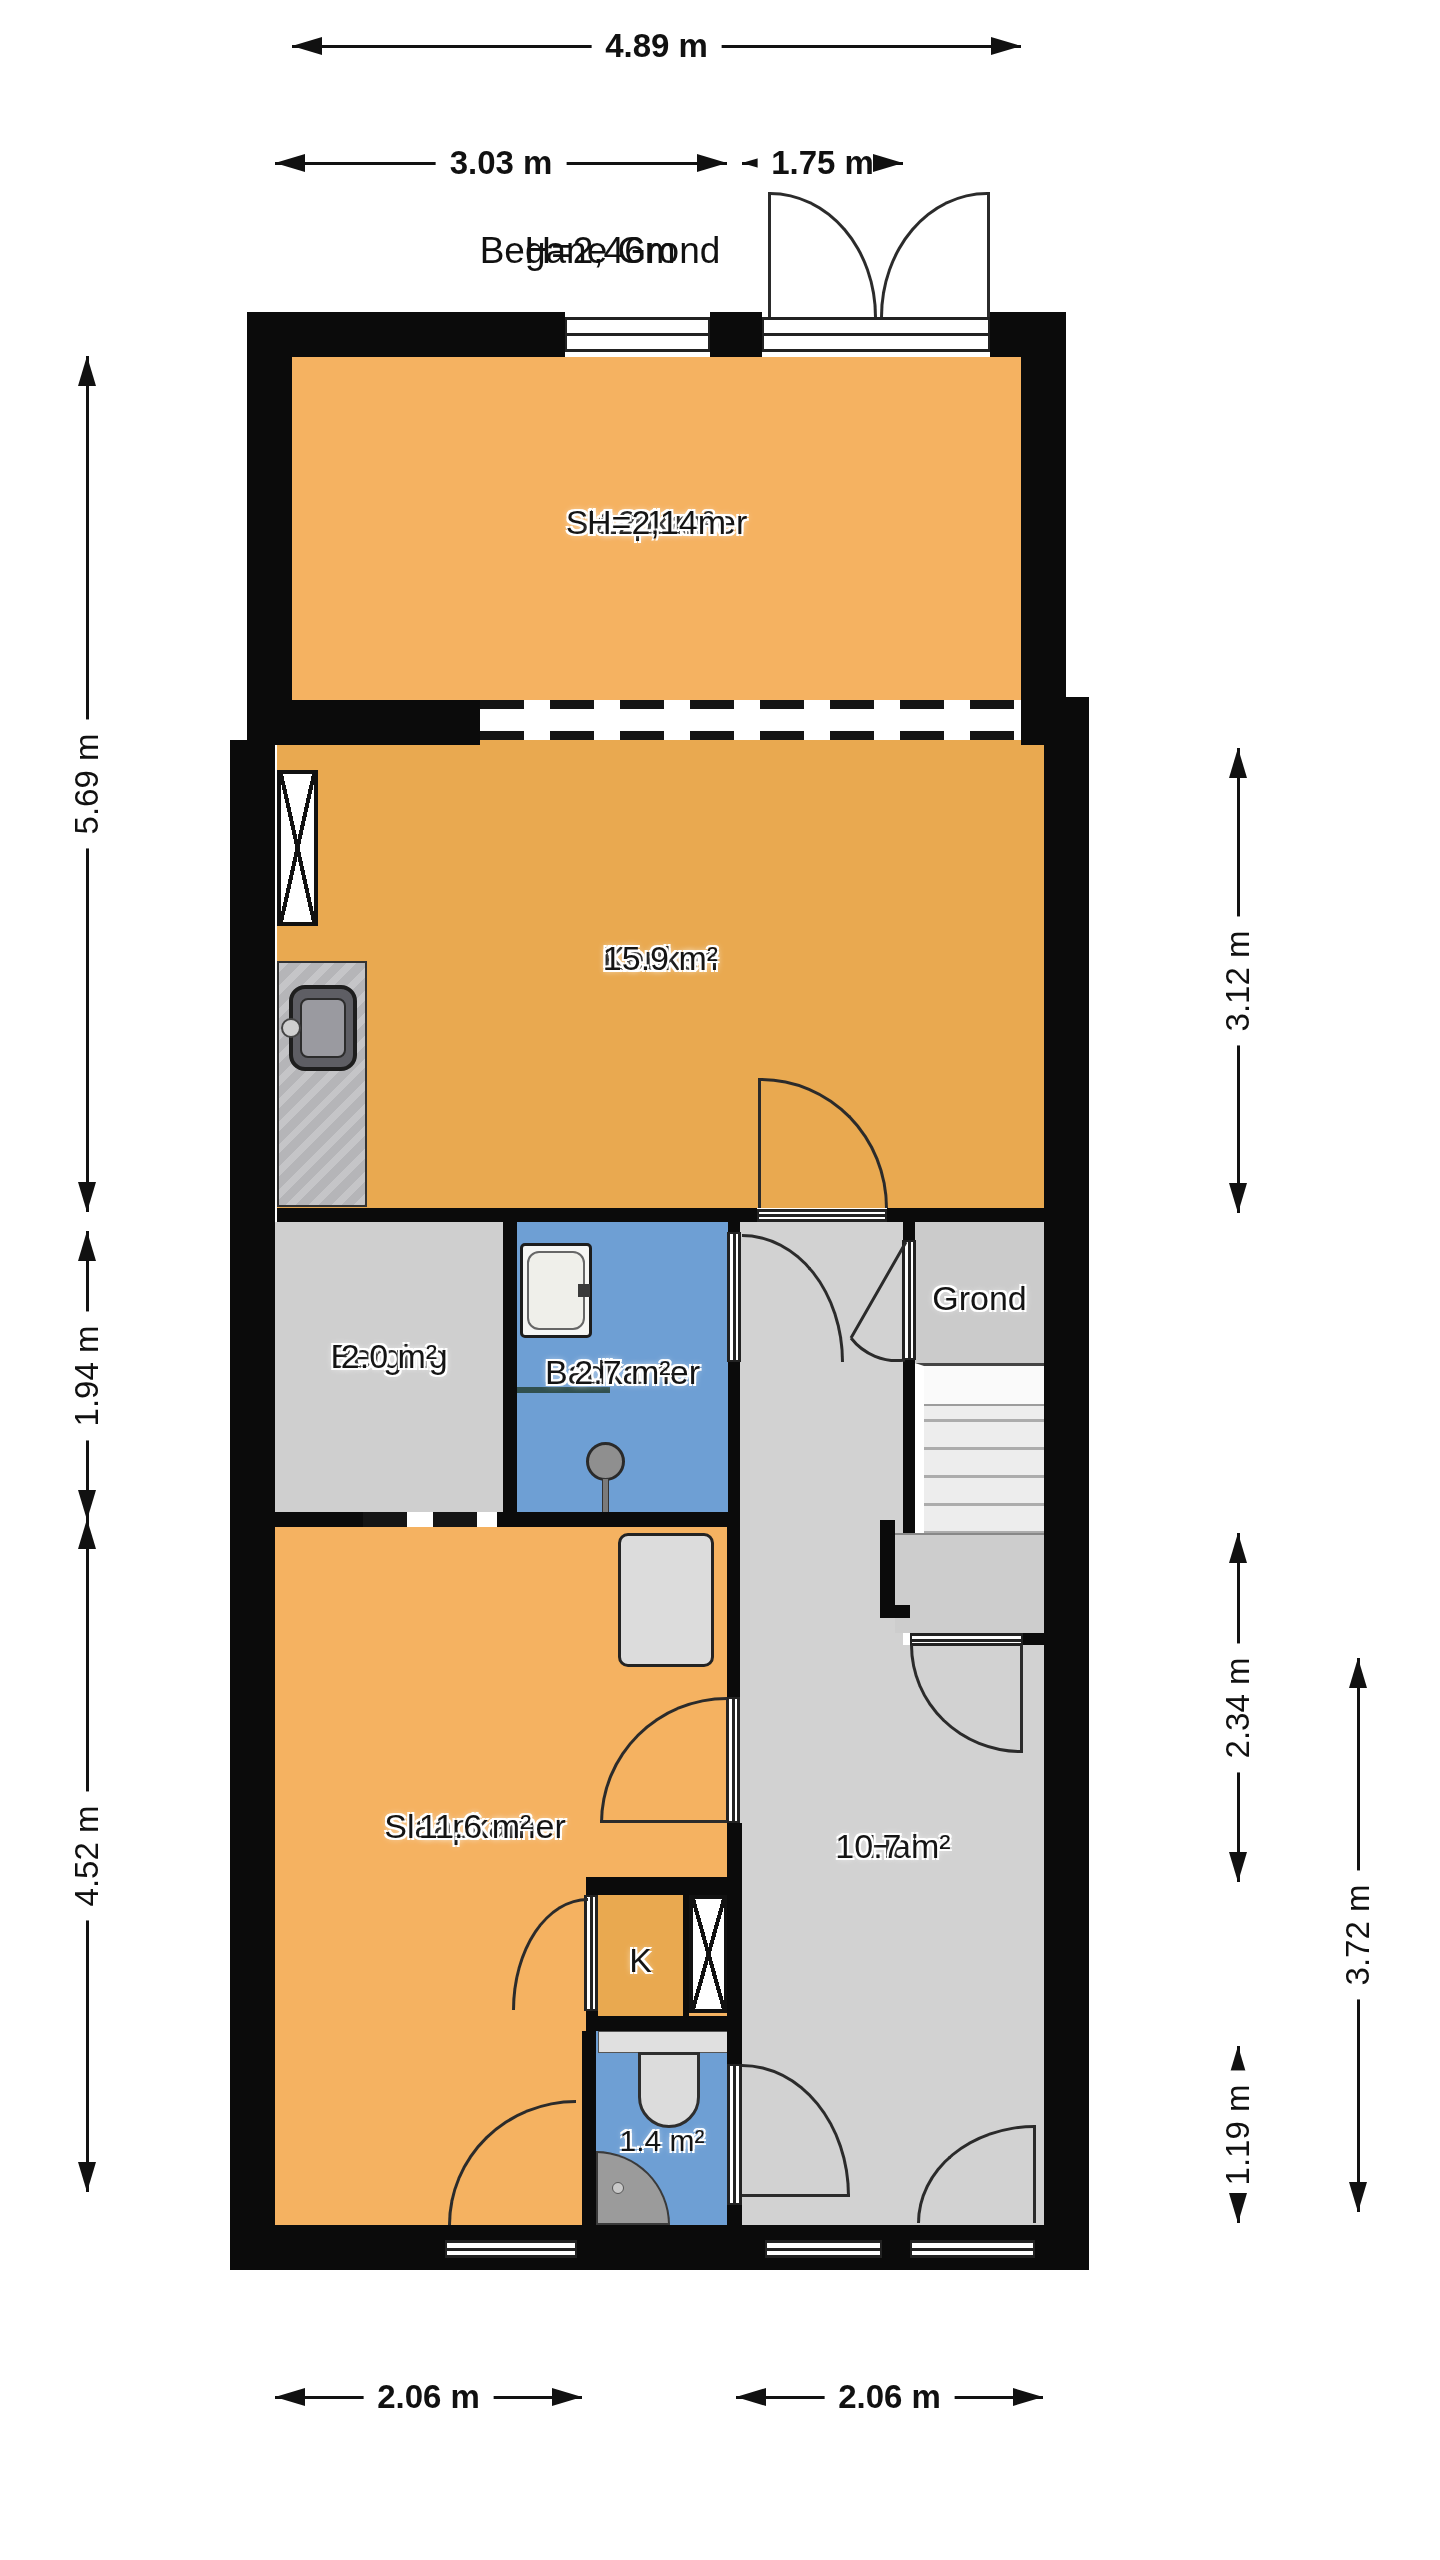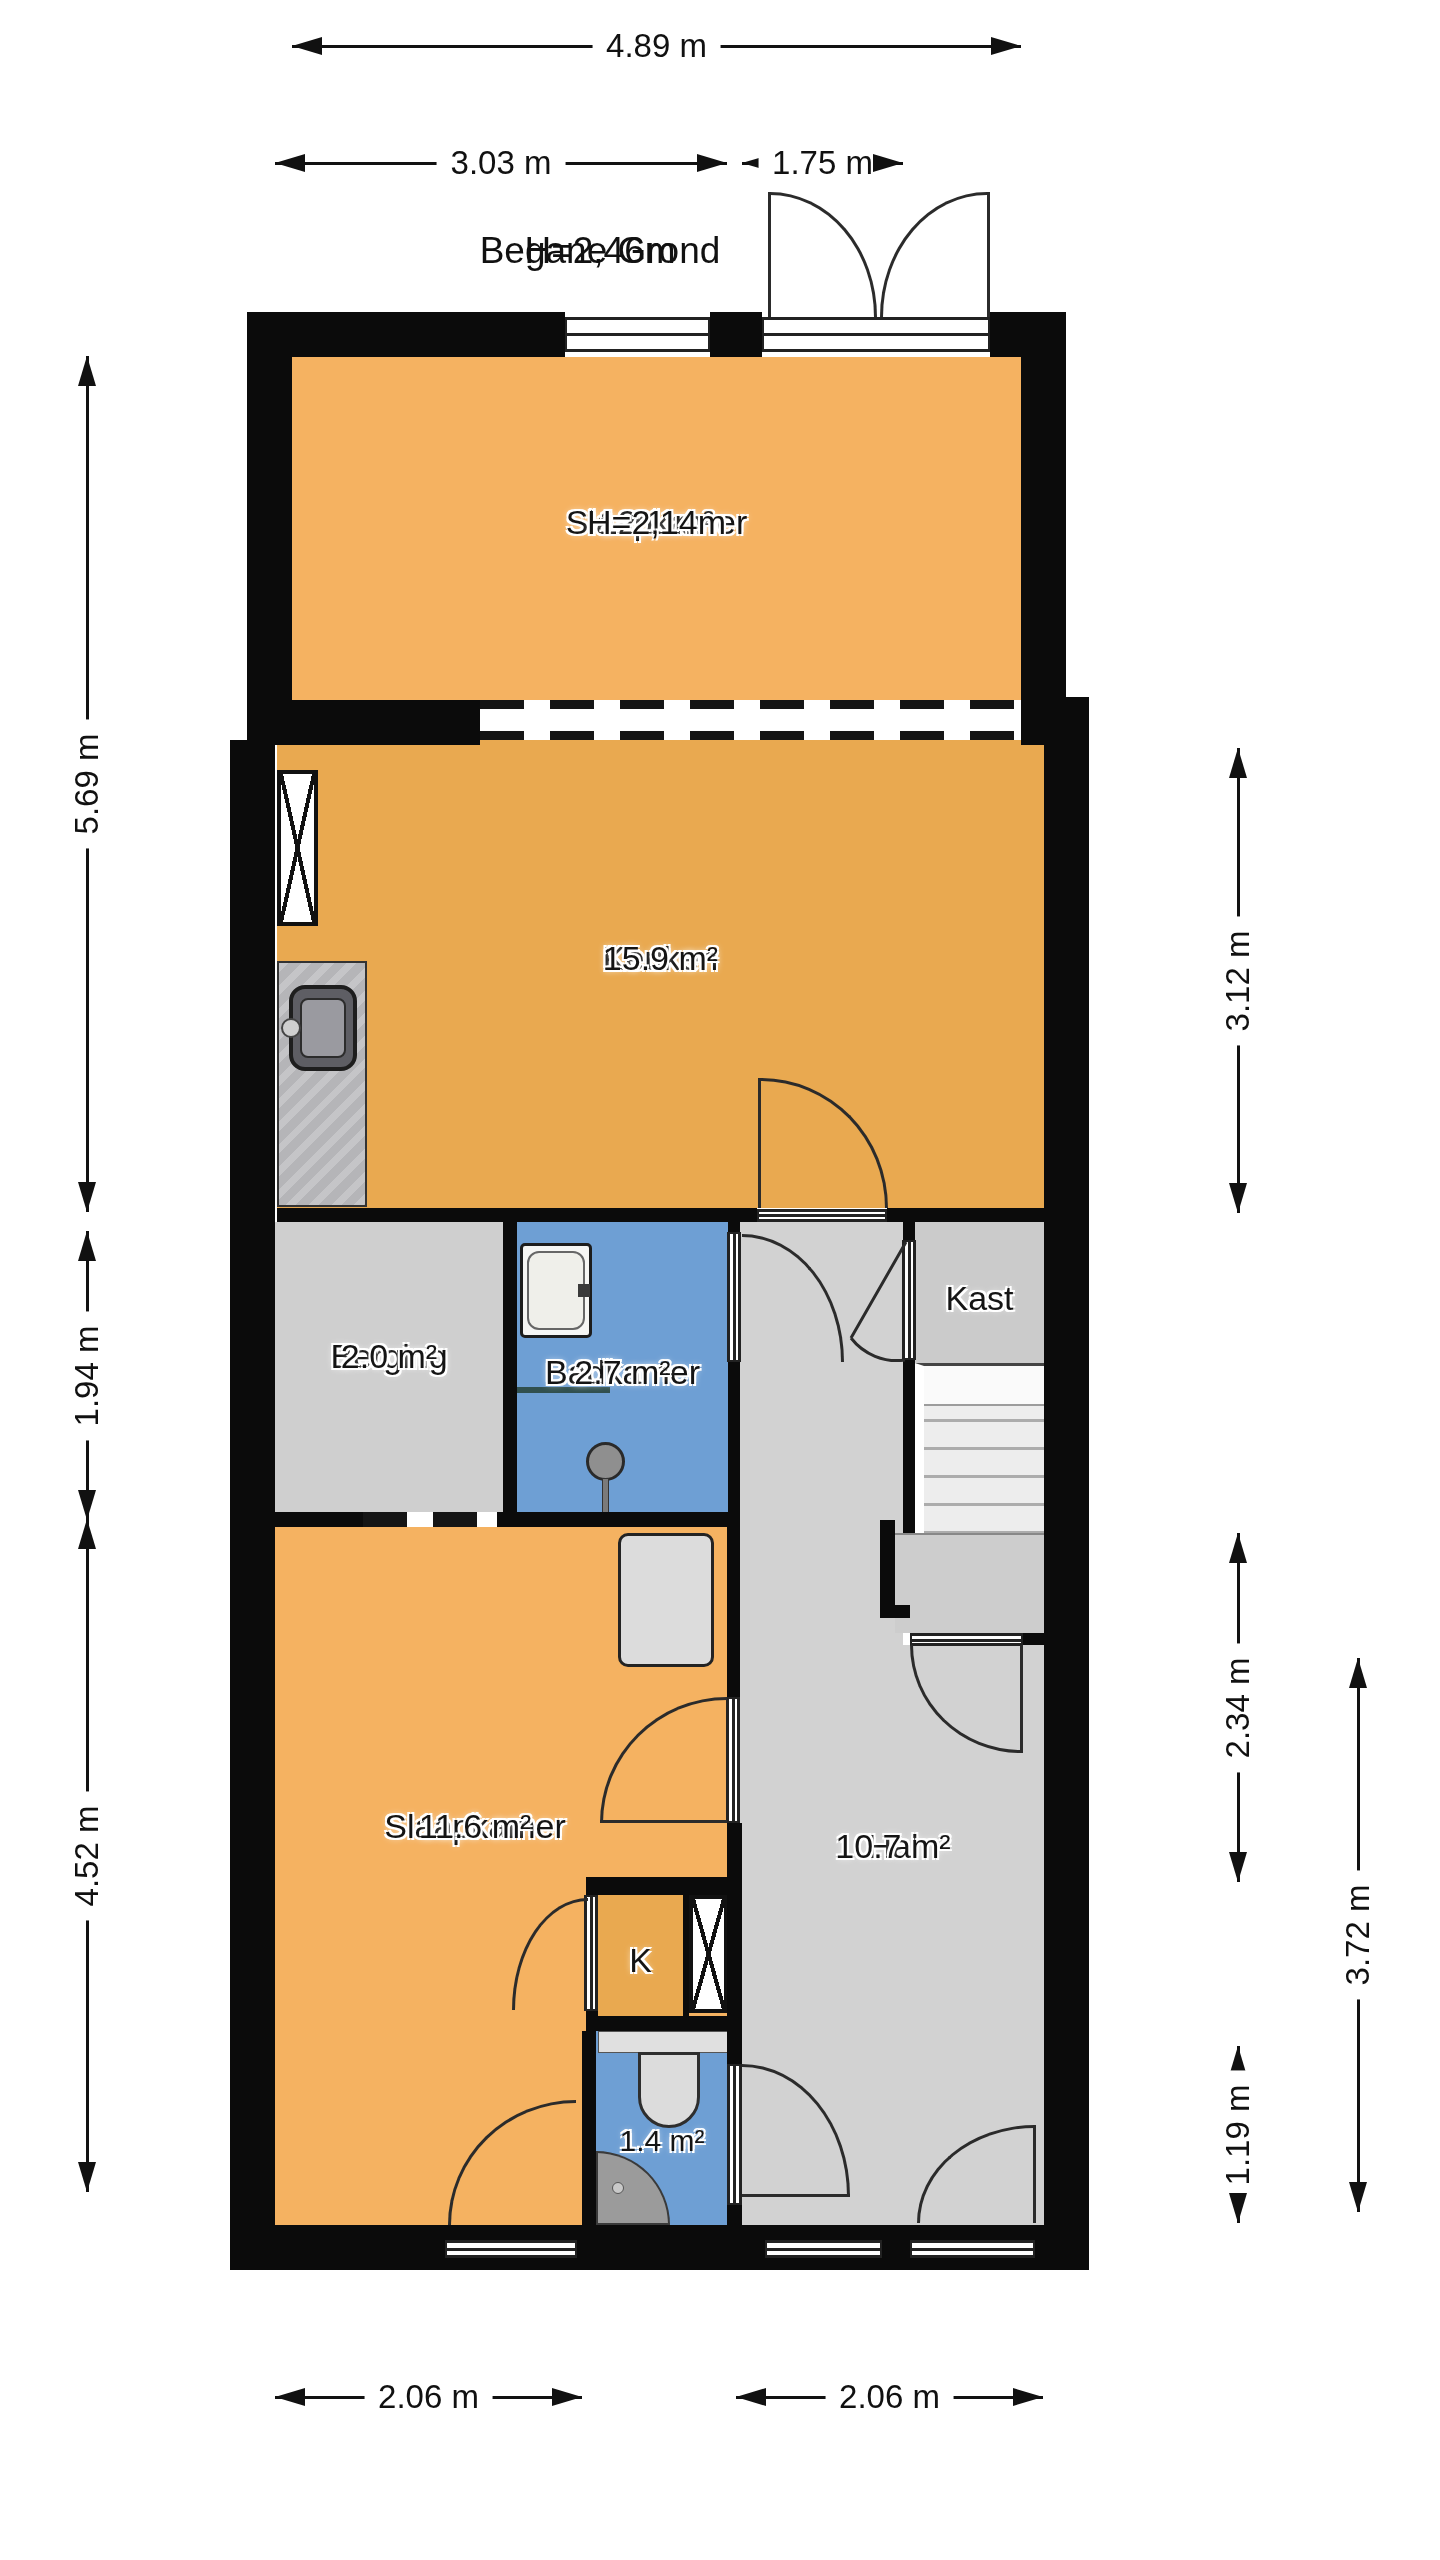--- a/index.html
+++ b/index.html
@@ -26,21 +26,21 @@
   .arc-tr{border-top:3px solid var(--line);border-right:3px solid var(--line);border-top-right-radius:100% 100%;}
   .arc-tl{border-top:3px solid var(--line);border-left:3px solid var(--line);border-top-left-radius:100% 100%;}
   .arc-bl{border-bottom:3px solid var(--line);border-left:3px solid var(--line);border-bottom-left-radius:100% 100%;}
   .leaf{background:var(--line);}
   .stairs{background:repeating-linear-gradient(to bottom,#EDEDED 0 25px,#ACACAC 25px 28px);border-top:3px solid #444;border-left:9px solid #fff;}
   .stairs .top{left:0;top:0;right:0;height:40px;background:#FAFAFA;border-bottom:2px solid #9c9c9c;}
   .label{display:flex;flex-direction:column;align-items:center;font-size:34px;line-height:45px;color:#141414;
     text-shadow:-2px -2px 0 #fff,2px -2px 0 #fff,-2px 2px 0 #fff,2px 2px 0 #fff,0 0 7px #fff;white-space:nowrap;}
   .title{font-size:37px;color:#111;display:flex;gap:38px;justify-content:center;white-space:nowrap;}
   
-  .dim-h{height:36px;}
+  .dim-h{height:36px;font-weight:bold;}
   .dim-h .line{left:0;right:0;top:17px;height:3px;background:#111;}
   .dim-h::before,.dim-h::after{content:'';position:absolute;top:50%;transform:translateY(-50%);
     border-top:9px solid transparent;border-bottom:9px solid transparent;}
   .dim-h::before{left:0;border-right:30px solid #111;}
   .dim-h::after{right:0;border-left:30px solid #111;}
   .dim-h .dlabel{left:50%;top:50%;transform:translate(-50%,-50%);background:#fff;padding:0 14px;font-size:33px;white-space:nowrap;}
   .dim-v{width:36px;}
   .dim-v .line{top:0;bottom:0;left:17px;width:3px;background:#111;}
   .dim-v::before,.dim-v::after{content:'';position:absolute;left:50%;transform:translateX(-50%);
     border-left:9px solid transparent;border-right:9px solid transparent;}
@@ -171,21 +171,21 @@
   </div>
   <div class="label" style="left:275px;top:1334px;width:228px;">
     <span>Berging</span>
     <span>2.0 m²</span>
   </div>
   <div class="label" style="left:517px;top:1350px;width:211px;">
     <span>Badkamer</span>
     <span>2.7 m²</span>
   </div>
   <div class="label" style="left:915px;top:1276px;width:129px;">
-    <span>Kast</span>
+    <span>Grond</span>
   </div>
   <div class="label" style="left:275px;top:1804px;width:400px;">
     <span>Slaapkamer</span>
     <span>11.6 m²</span>
   </div>
   <div class="label" style="left:742px;top:1824px;width:302px;">
     <span>Hal</span>
     <span>10.7 m²</span>
   </div>
   <div class="label" style="left:598px;top:1938px;width:85px;">

